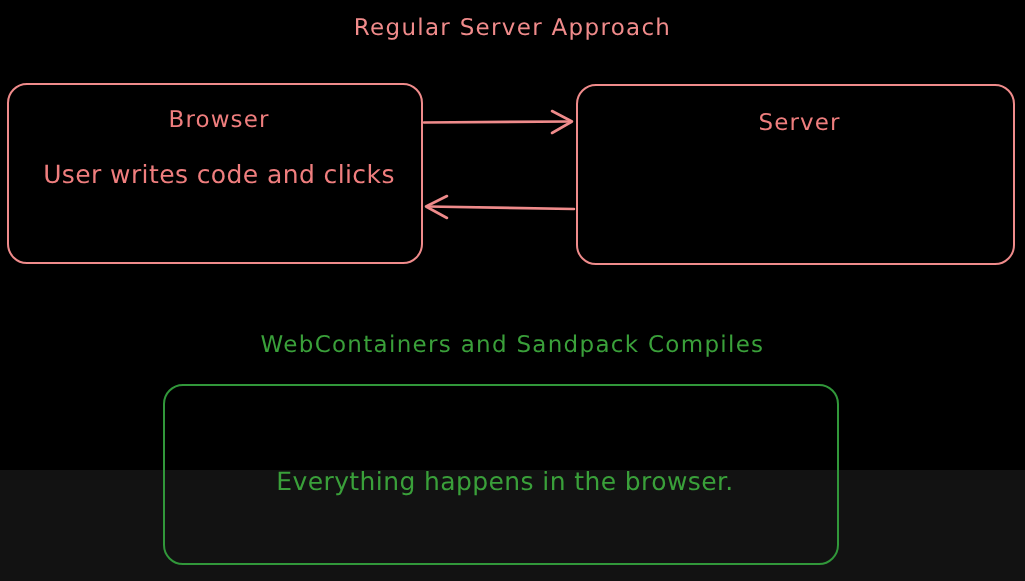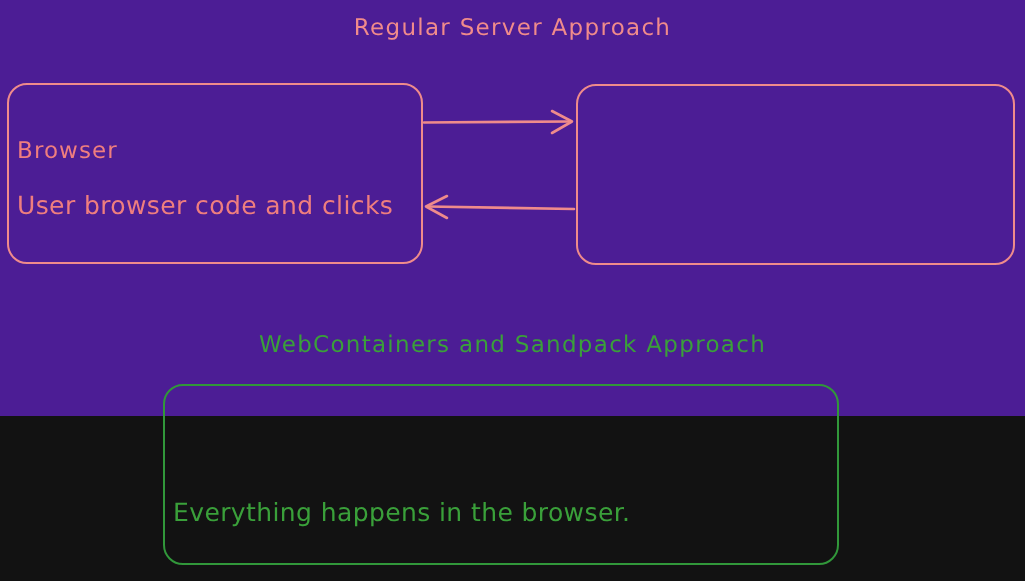--- a/index.html
+++ b/index.html
@@ -9,22 +9,22 @@
   }
   body {
     width: 1025px;
     height: 581px;
     overflow: hidden;
     font-family: "DejaVu Sans", sans-serif;
   }
   #diagram {
     position: relative;
     width: 1025px;
-    height: 416px;
-    background: #4c1d95;
+    height: 470px;
+    background: #000000;
   }
 
   
   .hand {
     font-family: "DejaVu Sans", sans-serif;
     font-weight: 400;
     letter-spacing: 0.6px;
     white-space: pre;
     line-height: 1.32;
     text-rendering: geometricPrecision;
@@ -81,22 +81,21 @@
     top: 384px;
     width: 676px;
     height: 181px;
     padding-left: 30px;
   }
 
   .box-inner {
     position: absolute;
     left: 8px;
     right: 0;
-    text-align: left;
-    margin-top: 31px;
+    text-align: center;
   }
 
   .box-heading {
     font-size: 23px;
     letter-spacing: 1.1px;
   }
   .box-body {
     font-size: 25px;
     letter-spacing: 0.4px;
     line-height: 1.45;
@@ -124,43 +123,44 @@
 </head>
 <body>
 
 <div id="diagram">
 
   <div class="hand section-title" id="title-regular">Regular Server Approach</div>
 
   <div class="box box-pink" id="box-browser">
     <div class="hand box-inner box-heading pink-text" id="browser-heading">Browser</div>
     <div class="box-inner" id="browser-body">
-      <div class="hand box-body pink-text">User browser code and clicks</div>
+      <div class="hand box-body pink-text">User writes code and clicks</div>
     </div>
   </div>
 
   <div class="box box-pink" id="box-server">
+    <div class="hand box-inner box-heading pink-text" id="server-heading">Server</div>
     <div class="box-inner" id="server-body">
     </div>
   </div>
 
   <svg id="arrows" viewBox="0 0 1025 581">
 
     <g>
       <path d="M424,122.5 L570,121.5" stroke="#ef8b8b" stroke-width="2.6" stroke-linecap="round" fill="none"></path>
       <path d="M552,111 L572,121.5 L552,133" stroke="#ef8b8b" stroke-width="2.6" stroke-linecap="round" stroke-linejoin="round" fill="none"></path>
     </g>
 
     <g>
       <path d="M574,209 L428,206.5" stroke="#ef8b8b" stroke-width="2.6" stroke-linecap="round" fill="none"></path>
       <path d="M447,196 L426,206.5 L447,218" stroke="#ef8b8b" stroke-width="2.6" stroke-linecap="round" stroke-linejoin="round" fill="none"></path>
     </g>
   </svg>
 
-  <div class="hand section-title" id="title-webcontainers">WebContainers and Sandpack Approach</div>
+  <div class="hand section-title" id="title-webcontainers">WebContainers and Sandpack Compiles</div>
 
   <div class="box box-green" id="box-webcontainer">
     <div class="box-inner" id="wc-body">
       <div class="hand box-body green-text">Everything happens in the browser.</div>
     </div>
   </div>
 
 </div>
 
 </body></html>

